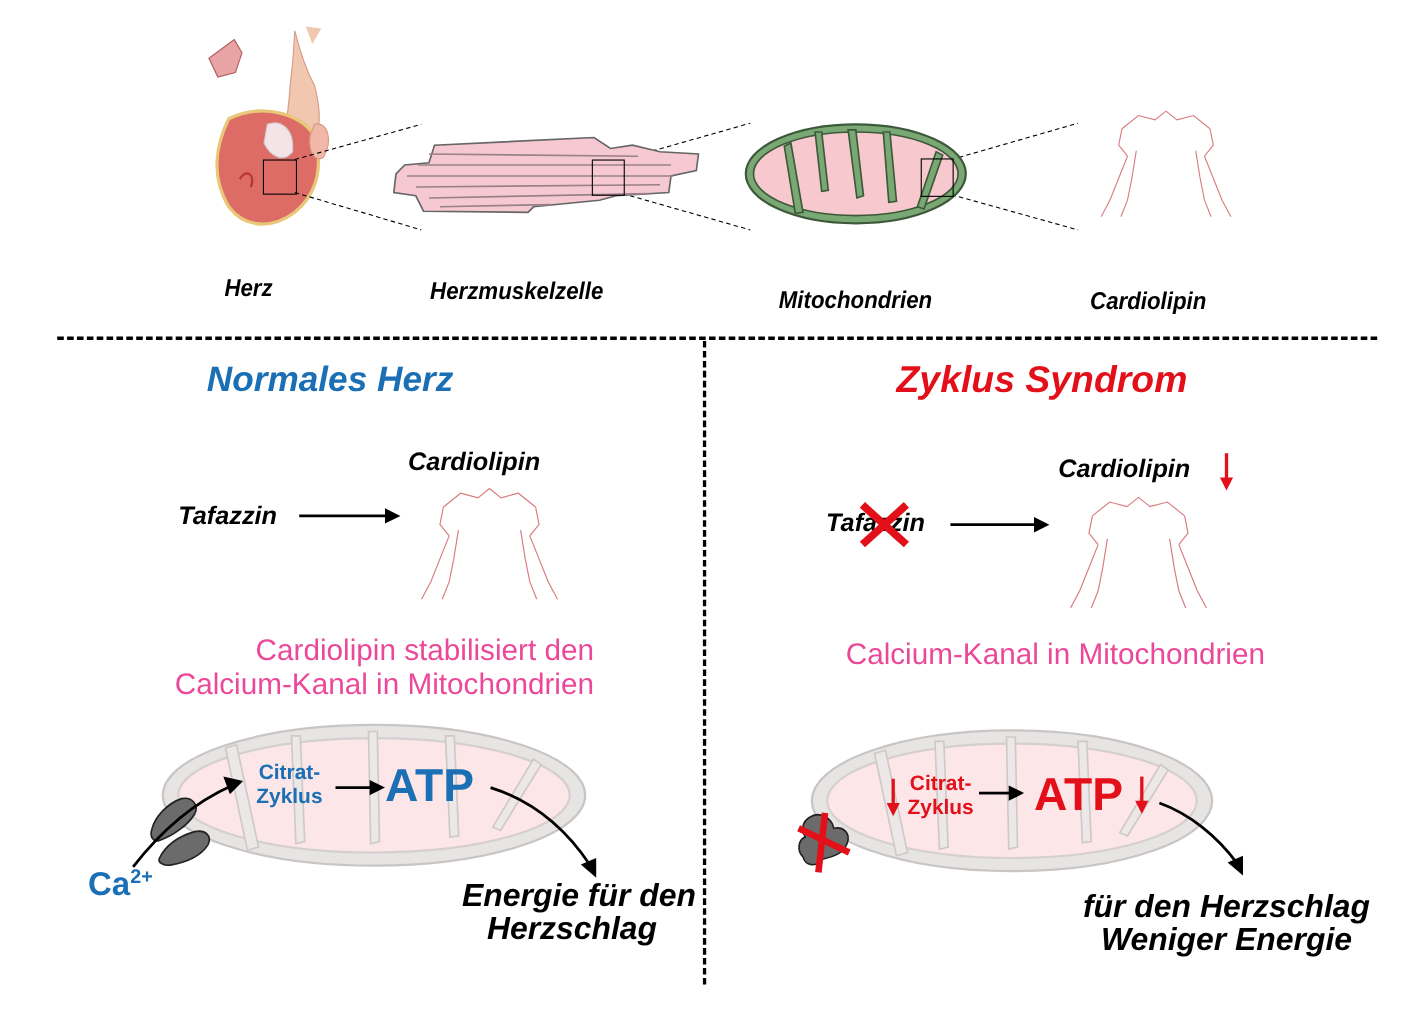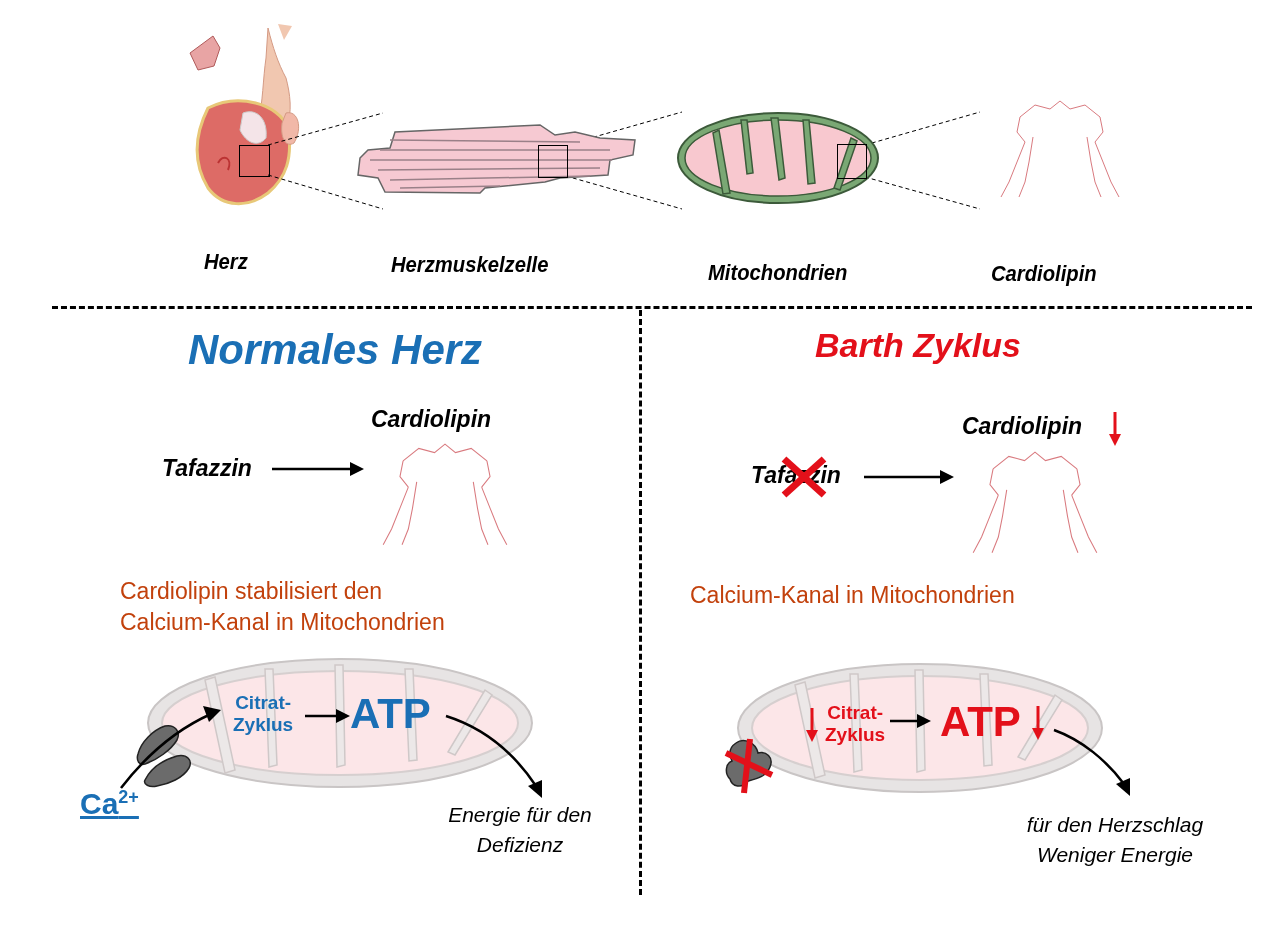--- a/index.html
+++ b/index.html
@@ -1,27 +1,27 @@
 <!DOCTYPE html>
 <html><head>
 <meta charset="utf-8">
 <style>
   html, body { margin:0; padding:0; background:#ffffff; }
   body { width:1278px; height:938px; position:relative; overflow:hidden;
          font-family:"Liberation Sans", sans-serif; }
   .abs { position:absolute; }
   .lbl { font-weight:bold; font-style:italic; color:#000; white-space:nowrap; }
   .top-lbl { font-size:22px; transform:scaleX(0.92); transform-origin:left top; }
-  .title-blue { color:#1a6fb5; font-size:42px; font-weight:bold; font-style:italic;text-align:center; }
+  .title-blue { color:#1a6fb5; font-size:32px; font-weight:bold; font-style:italic;text-align:center; }
   .title-red  { color:#e3101a; font-size:34px; font-weight:bold; font-style:italic; }
-  .desc { font-size:23px; color:#c2410c; text-align:left; line-height:31px; white-space:nowrap; }
+  .desc { font-size:27px; color:#ec4899; text-align:right; line-height:31px; white-space:nowrap; }
   .blue { color:#1a6fb5; }
   .red { color:#e3101a; }
   svg { position:absolute; overflow:visible; }
-  .energy { font-size:21px; font-weight:normal; font-style:italic; text-align:center; line-height:30px; white-space:nowrap; }
+  .energy { font-size:29px; font-weight:bold; font-style:italic; text-align:center; line-height:30px; white-space:nowrap; }
 </style>
 </head>
 <body>
 
 <svg width="160" height="200" style="left:168px;top:18px;" viewBox="0 0 160 200">
   <path d="M22 35 L45 18 L52 30 L46 48 L30 52 Z" fill="#e8a4a4" stroke="#b05a5a" stroke-width="1"></path>
   <path d="M100 10 C105 30 110 45 118 60 C122 75 125 95 118 110 L90 105 C95 85 95 60 98 40 Z" fill="#f1c7b0" stroke="#d49a84" stroke-width="1"></path>
   <path d="M110 6 L116 22 L124 8 Z" fill="#f1c7b0"></path>
   <path d="M40 90 C30 110 22 140 40 170 C55 190 80 190 100 175 C118 160 125 140 120 110 C110 85 70 75 40 90 Z" fill="#dd6b66" stroke="#e8c878" stroke-width="3"></path>
   <path d="M75 95 C88 90 100 100 98 120 C90 130 78 125 72 112 Z" fill="#f4e4e8" stroke="#ccc" stroke-width="1"></path>
@@ -123,43 +123,43 @@
 </svg>
 
 <svg width="70" height="70" style="left:133px;top:722px;">
   <path d="M5 32 C8 20 20 8 32 4 C42 2 48 10 44 18 C38 28 24 38 12 42 C6 44 3 38 5 32 Z" fill="#6b6b6b" stroke="#222" stroke-width="1.5"></path>
   <path d="M12 58 C18 46 30 38 44 34 C54 32 60 38 56 46 C50 56 36 62 24 64 C16 66 10 62 12 58 Z" fill="#6b6b6b" stroke="#222" stroke-width="1.5"></path>
 </svg>
 <svg width="120" height="100" style="left:115px;top:702px;">
   <path d="M6 86 C30 55 60 28 96 12" fill="none" stroke="#000" stroke-width="2.5"></path>
   <polygon points="88,4 106,8 94,20" fill="#000"></polygon>
 </svg>
-<div class="abs blue" style="left:80px;top:787px;font-size:30px;font-weight:bold;text-decoration:underline;">
+<div class="abs blue" style="left:80px;top:787px;font-size:30px;font-weight:bold;">
   <span>Ca</span><sup style="font-size:18px;">2+</sup>
 </div>
 
 <div class="abs blue" style="left:233px;top:692px;font-size:19px;font-weight:bold;line-height:22px;text-align:center;">
   <div>Citrat-</div>
   <div>Zyklus</div>
 </div>
 <svg width="50" height="20" style="left:304px;top:706px;">
   <line x1="1" y1="10" x2="34" y2="10" stroke="#000" stroke-width="2.5"></line>
   <polygon points="32,3 46,10 32,17" fill="#000"></polygon>
 </svg>
 <div class="abs blue" style="left:350px;top:690px;font-size:42px;font-weight:bold;">ATP</div>
 <svg width="110" height="100" style="left:444px;top:708px;">
   <path d="M2 8 C40 20 70 45 92 78" fill="none" stroke="#000" stroke-width="2.5"></path>
   <polygon points="84,78 98,90 98,72" fill="#000"></polygon>
 </svg>
 <div class="abs energy" style="left:420px;top:800px;width:200px;">
   <div>Energie für den</div>
-  <div>Defizienz</div>
-</div>
-
-<div class="abs title-red" style="left:815px;top:326px;">Barth Zyklus</div>
+  <div>Herzschlag</div>
+</div>
+
+<div class="abs title-red" style="left:815px;top:326px;">Zyklus Syndrom</div>
 
 <div class="abs lbl" style="left:962px;top:413px;font-size:23px;">Cardiolipin</div>
 <svg width="16" height="40" style="left:1107px;top:410px;">
   <line x1="8" y1="2" x2="8" y2="26" stroke="#e3101a" stroke-width="3"></line>
   <polygon points="2,24 14,24 8,36" fill="#e3101a"></polygon>
 </svg>
 <div class="abs lbl" style="left:751px;top:462px;font-size:23px;">Tafazzin</div>
 <svg width="50" height="45" style="left:780px;top:455px;">
   <line x1="4" y1="4" x2="44" y2="40" stroke="#e3101a" stroke-width="7"></line>
   <line x1="44" y1="4" x2="4" y2="40" stroke="#e3101a" stroke-width="7"></line>

